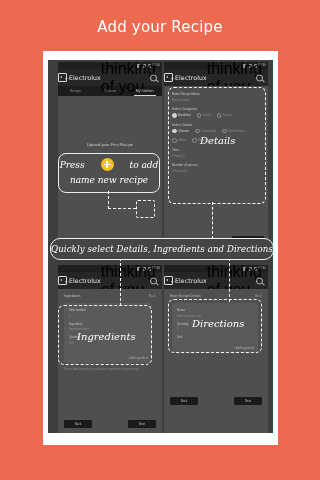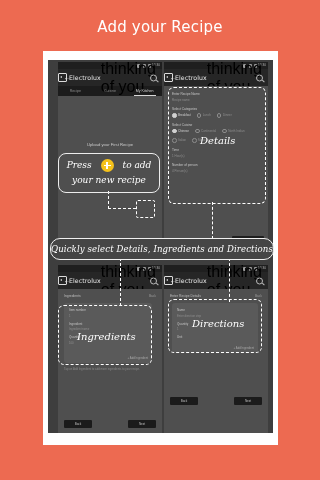--- a/index.html
+++ b/index.html
@@ -150,21 +150,21 @@
   }
   .callout{
     position:absolute;left:58px;top:153px;width:100px;height:38px;
     border:1.2px solid #ededed;border-radius:8px;
     display:flex;align-items:center;justify-content:center;
     z-index:40;
   }
   .callout .line{
     color:#ffffff;font-size:9px;line-height:15px;text-align:center;
     font-family:"DejaVu Serif",serif;font-style:italic;
-    display:flex;align-items:center;justify-content:center;gap:9px;
+    display:flex;justify-content:center;gap:16px;
     white-space:nowrap;
   }
   .callout .plusbtn{
     width:13px;height:13px;border-radius:50%;background:#f5c21b;
     display:inline-flex;align-items:center;justify-content:center;
     position:relative;flex:none;
   }
   .callout .plusbtn::before,.callout .plusbtn::after{
     content:"";position:absolute;background:#ffffff;
   }
@@ -401,21 +401,21 @@
   <div class="dashbox" style="left:168px;top:299px;width:92px;height:52px;"></div>
   <span class="hand-label" style="left:192px;top:318px;font-size:10px;text-align:right;">Directions</span>
 
   <div class="callout">
     <div style="text-align:center;">
       <div class="line">
         <span>Press</span>
         <span class="plusbtn"></span>
         <span>to add</span>
       </div>
-      <div class="line">your new recipe</div>
+      <div class="line">name new recipe</div>
     </div>
   </div>
 
   <div class="banner">
     <span>Quickly select Details, Ingredients and Directions</span>
   </div>
 
 </div>
 
 </body></html>

